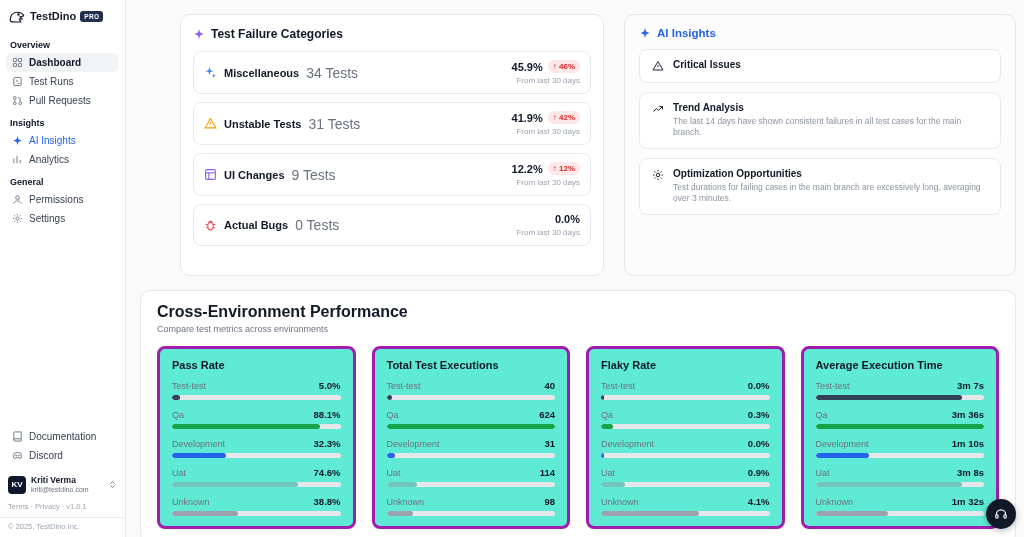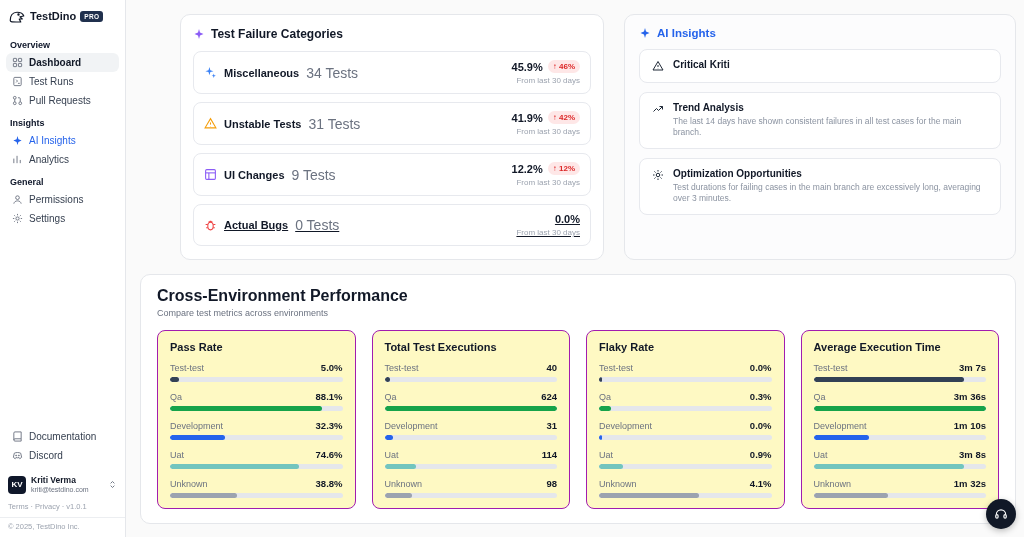--- a/index.html
+++ b/index.html
@@ -37,21 +37,21 @@
   .card { background:#ffffff; border:1px solid #e5e7eb; border-radius:10px; }
 
   
   .failure-card { width:424px; min-width:424px; padding:12px; }
   .card-head { display:flex; align-items:center; gap:6px; margin-bottom:10px; }
   .head-icon { width:12px; height:12px; flex:none; }
   .head-icon.purple { color:#8b5cf6; }
   .head-icon.blue { color:#2563eb; }
   .card-title { font-size:12px; font-weight:bold; color:#111827; }
   .fc-row { display:flex; align-items:center; justify-content:space-between; border:1px solid #e7e9ee; border-radius:8px; padding:8px 10px; margin-bottom:8px; min-height:42px; }
-  .fc-row:last-child { margin-bottom:1px;text-decoration:underline; }
+  .fc-row:last-child { margin-bottom:17px; }
   .fc-left { display:flex; align-items:center; gap:7px; }
   .fc-icon { width:13px; height:13px; flex:none; }
   .fc-label { font-size:11px; font-weight:bold; color:#111827; }
   .fc-count { font-size:14px; color:#6b7280; }
   .fc-right { text-align:right; }
   .fc-top { display:flex; align-items:flex-end; justify-content:flex-end; gap:5px; }
   .fc-pct { font-size:11px; font-weight:bold; color:#111827; }
   .fc-change { font-size:8px; font-weight:bold; color:#dc2626; background:#fee7e7; border-radius:8px; padding:2px 5px; }
   .fc-change:empty { display:none; }
   .fc-period { font-size:8px; color:#9ca3af; margin-top:3px; }
@@ -63,21 +63,21 @@
   .ai-item:last-child { margin-bottom:0; }
   .ai-icon { width:12px; height:12px; color:#1f2937; flex:none; margin-top:1px; }
   .ai-item-title { font-size:10px; font-weight:bold; color:#111827; margin-bottom:3px; }
   .ai-item-text { font-size:8.5px; color:#8b93a1; line-height:1.35; }
 
   
   .cross-card { margin-top:14px; padding:12px 16px 14px 16px; }
   .cross-title { font-size:16px; font-weight:bold; color:#111827; }
   .cross-sub { font-size:9px; color:#6b7280; margin-top:3px; }
   .env-grid { display:grid; grid-template-columns:repeat(4,1fr); gap:16px; margin-top:12px; }
-  .env-card { border:1px solid #a21caf; border-radius:8px; padding:10px 12px; background:#fef9c3; }
+  .env-card { border:3px solid #a21caf; border-radius:8px; padding:10px 12px; background:#5eead4; }
   .env-title { font-size:11px; font-weight:bold; color:#111827; margin-bottom:9px; }
   .env-row { margin-bottom:9px; }
   .env-row:last-child { margin-bottom:0; }
   .env-row-top { display:flex; align-items:center; justify-content:space-between; }
   .env-label { font-size:9px; color:#6b7280; }
   .env-value { font-size:9.5px; font-weight:bold; color:#111827; }
   .env-track { height:5px; background:#e5e7eb; border-radius:3px; margin-top:4px; overflow:hidden; }
   .env-fill { height:100%; border-radius:3px; }
 
   
@@ -292,21 +292,21 @@
           <span class="card-title">AI Insights</span>
         </div>
 
         <div class="ai-item">
           <svg class="ai-icon" viewBox="0 0 24 24" fill="none" stroke="currentColor" stroke-width="2">
               <path d="M12 3L22 20H2z"></path>
               <path d="M12 10v4"></path>
               <path d="M12 17.5v.5"></path>
             </svg>
           <div class="ai-body">
-            <div class="ai-item-title">Critical Kriti</div>
+            <div class="ai-item-title">Critical Issues</div>
           </div>
         </div>
 
         <div class="ai-item">
           <svg class="ai-icon" viewBox="0 0 24 24" fill="none" stroke="currentColor" stroke-width="2">
               <path d="M3 17l6-6 4 4 8-8"></path>
               <path d="M15 7h6v6"></path>
             </svg>
           <div class="ai-body">
             <div class="ai-item-title">Trend Analysis</div>

